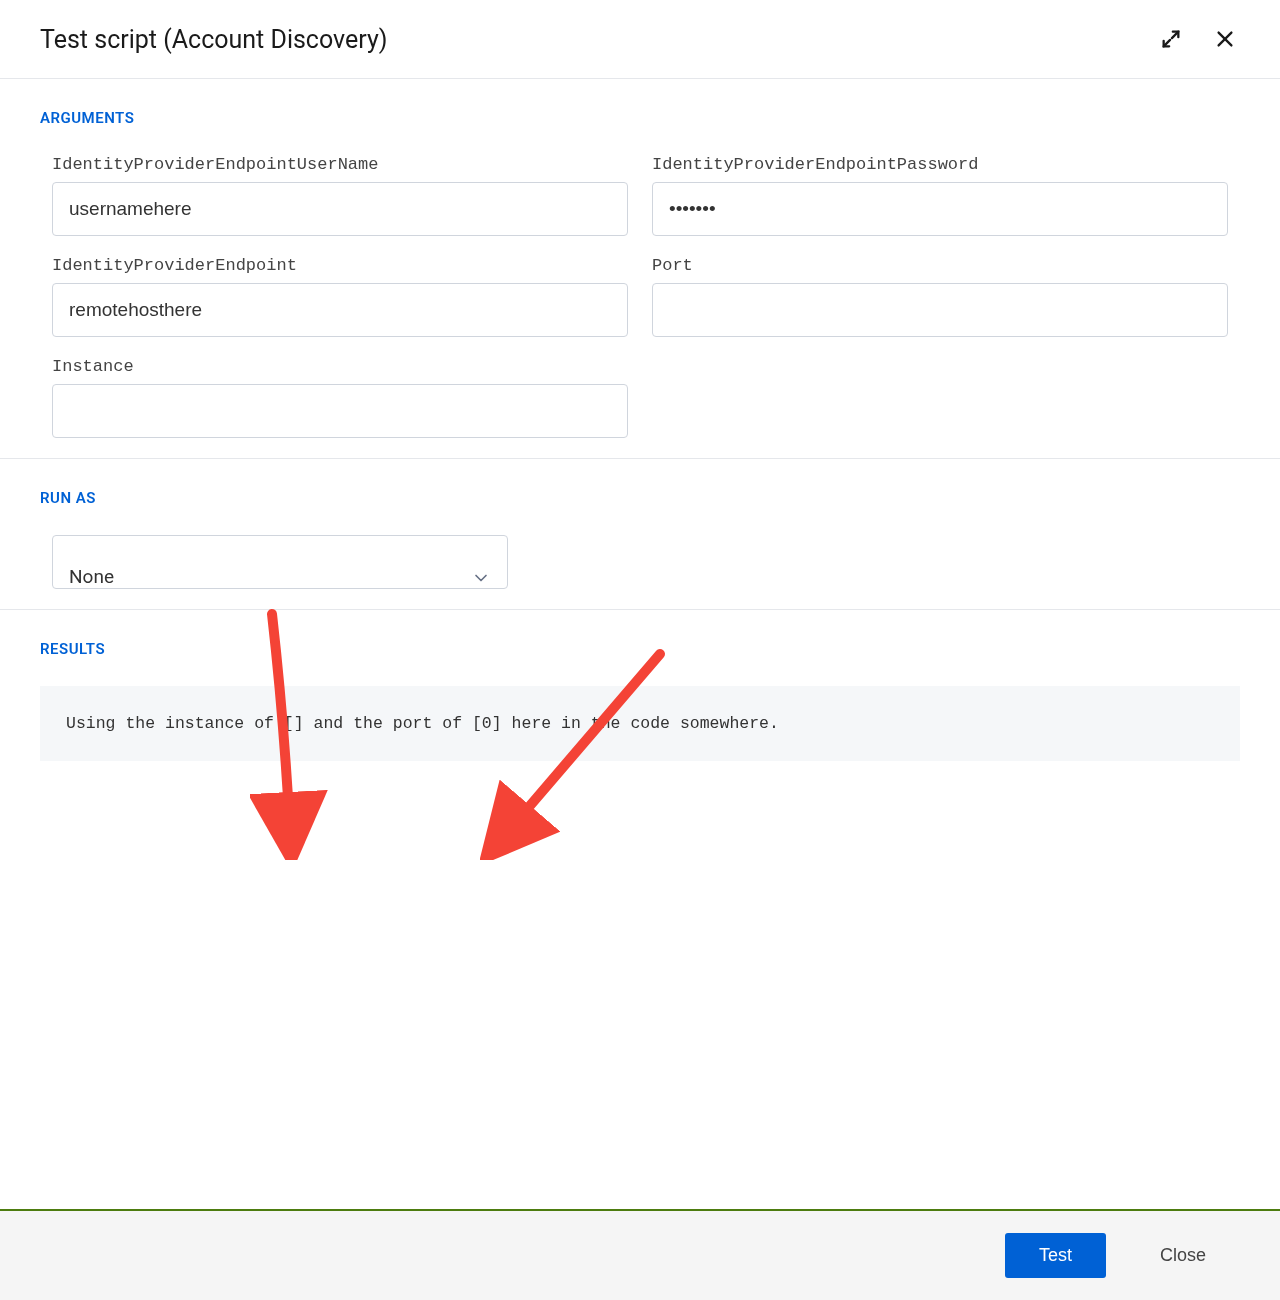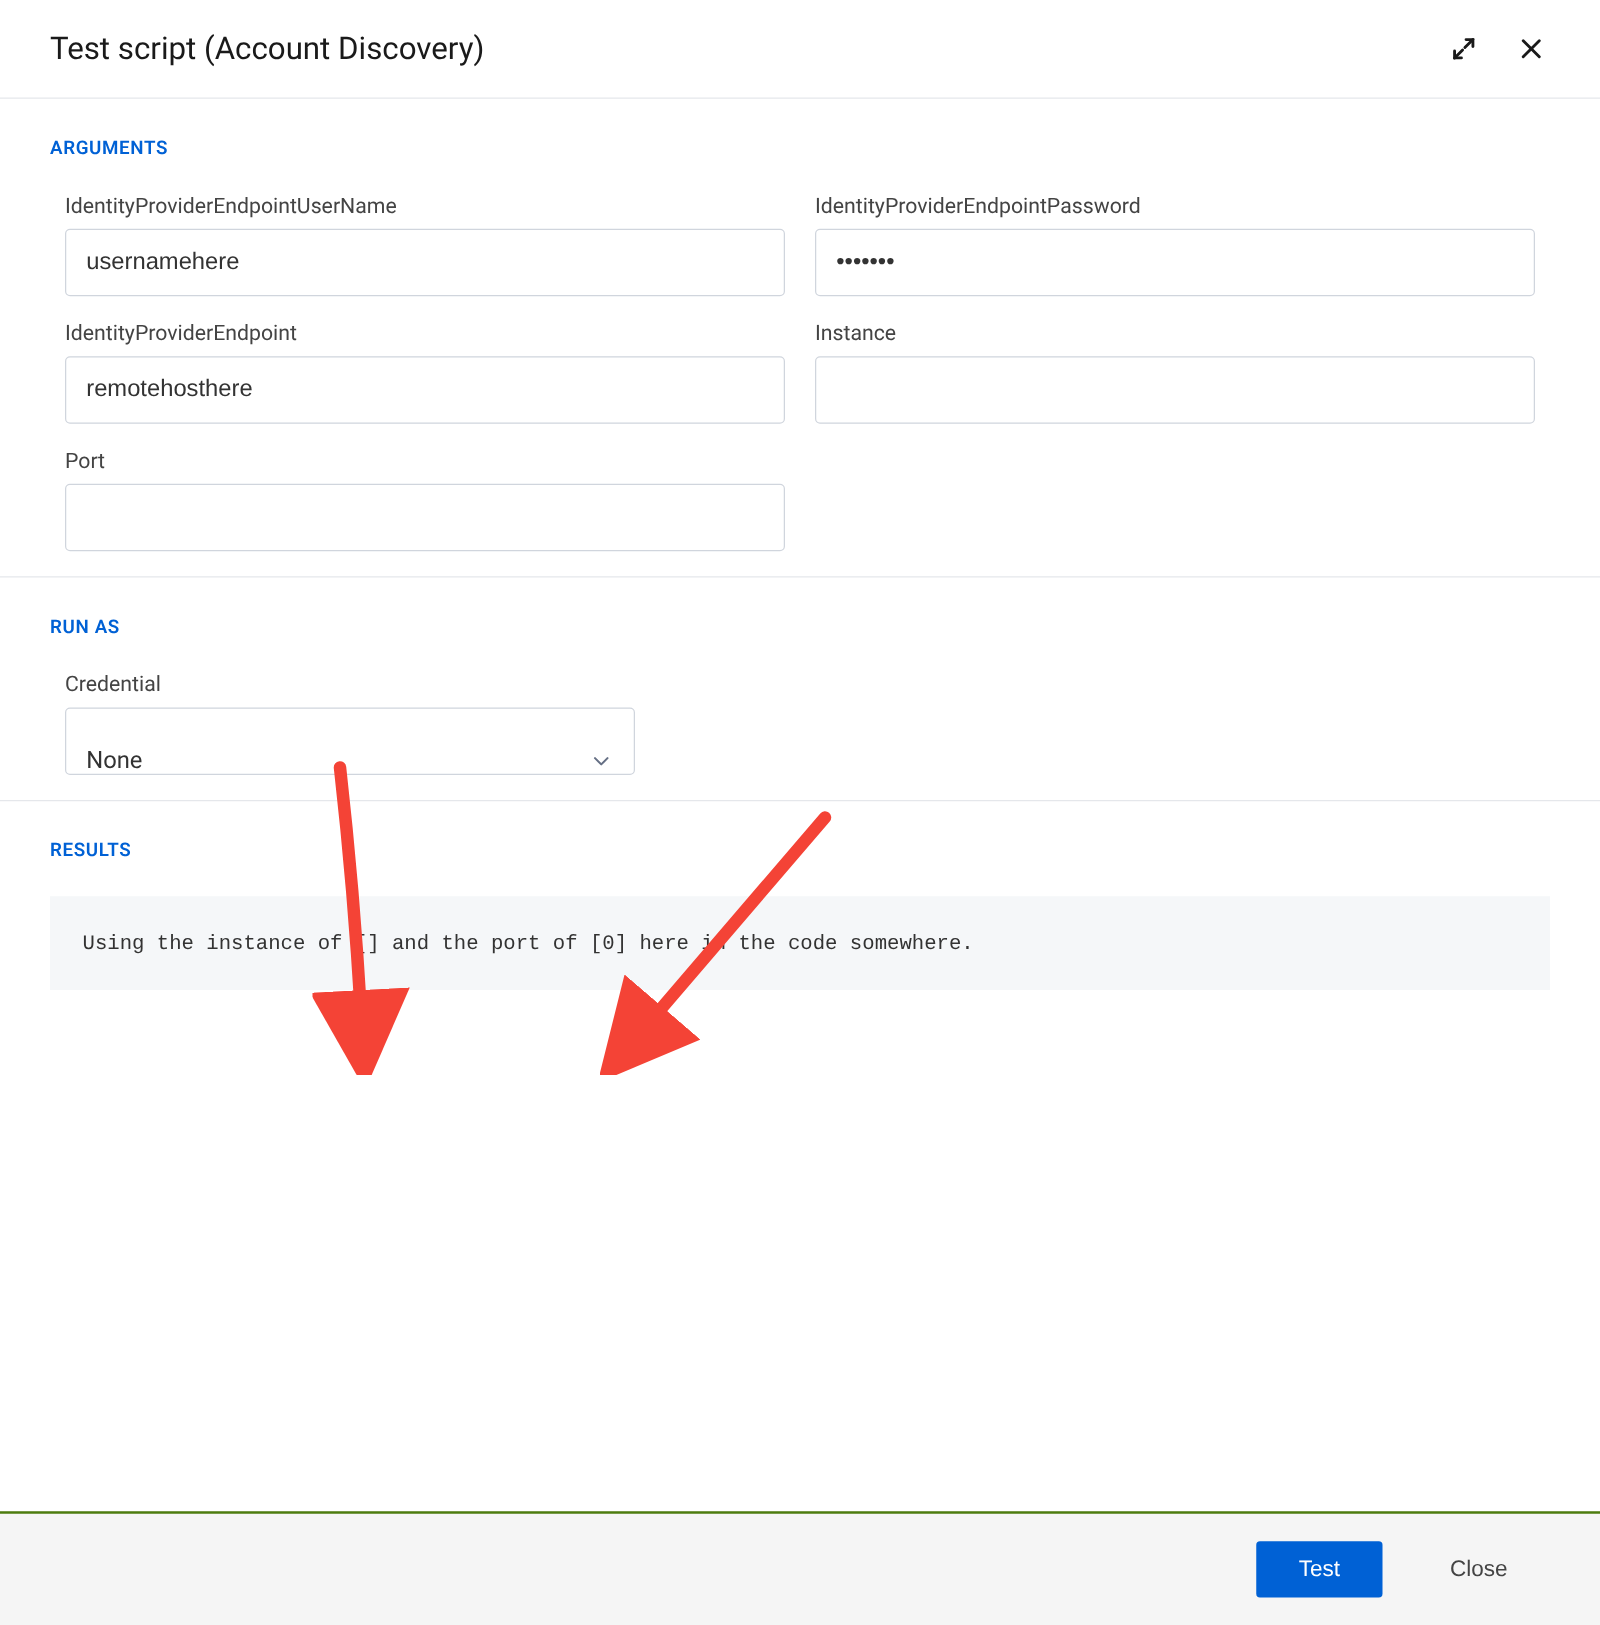--- a/index.html
+++ b/index.html
@@ -74,20 +74,21 @@
     }
     .form-group {
       display: flex;
       flex-direction: column;
     }
     .form-label {
       font-size: 17px;
       color: #444;
       margin-bottom: 8px;
       font-weight: 400;
+      font-family: Liberation Mono, monospace;
     }
     .form-input {
       height: 54px;
       border: 1px solid #d0d5dd;
       border-radius: 4px;
       padding: 0 16px;
       font-size: 19px;
       color: #333;
       background: #fff;
       outline: none;
@@ -197,38 +198,37 @@
         <label class="form-label">IdentityProviderEndpointPassword</label>
         <input class="form-input" type="text" value="•••••••" style="">
       </div>
 
       <div class="form-group">
         <label class="form-label">IdentityProviderEndpoint</label>
         <input class="form-input" type="text" value="remotehosthere" style="">
       </div>
 
       <div class="form-group">
+        <label class="form-label">Port</label>
+        <input class="form-input" type="text" value="" style="">
+      </div>
+
+      <div class="form-group">
         <label class="form-label">Instance</label>
-        <input class="form-input" type="text" value="" style="">
-      </div>
-
-      <div class="form-group">
-        <label class="form-label">Port</label>
         <input class="form-input" type="text" value="" style="">
       </div>
 
     </div>
   </div>
 
   <hr class="divider">
 
   <div class="section runas-section">
     <div class="section-title">RUN AS</div>
     <div class="form-group">
-      <label class="form-label">Credential</label>
       <div class="select-wrapper">
         <div class="select-display">
           <span>None</span>
           <svg viewBox="0 0 24 24" fill="none" stroke="currentColor" stroke-width="2" stroke-linecap="round" stroke-linejoin="round">
             <path d="M6 9 L12 15 L18 9"></path>
           </svg>
         </div>
       </div>
     </div>
   </div>

